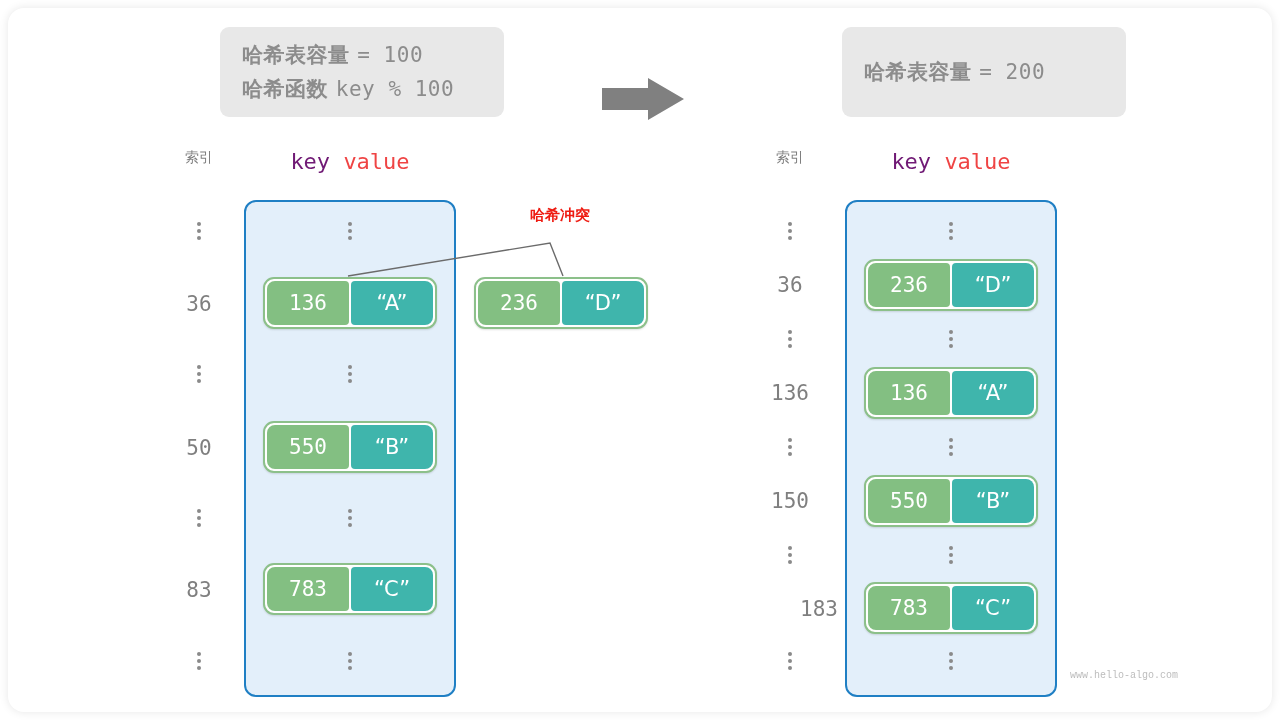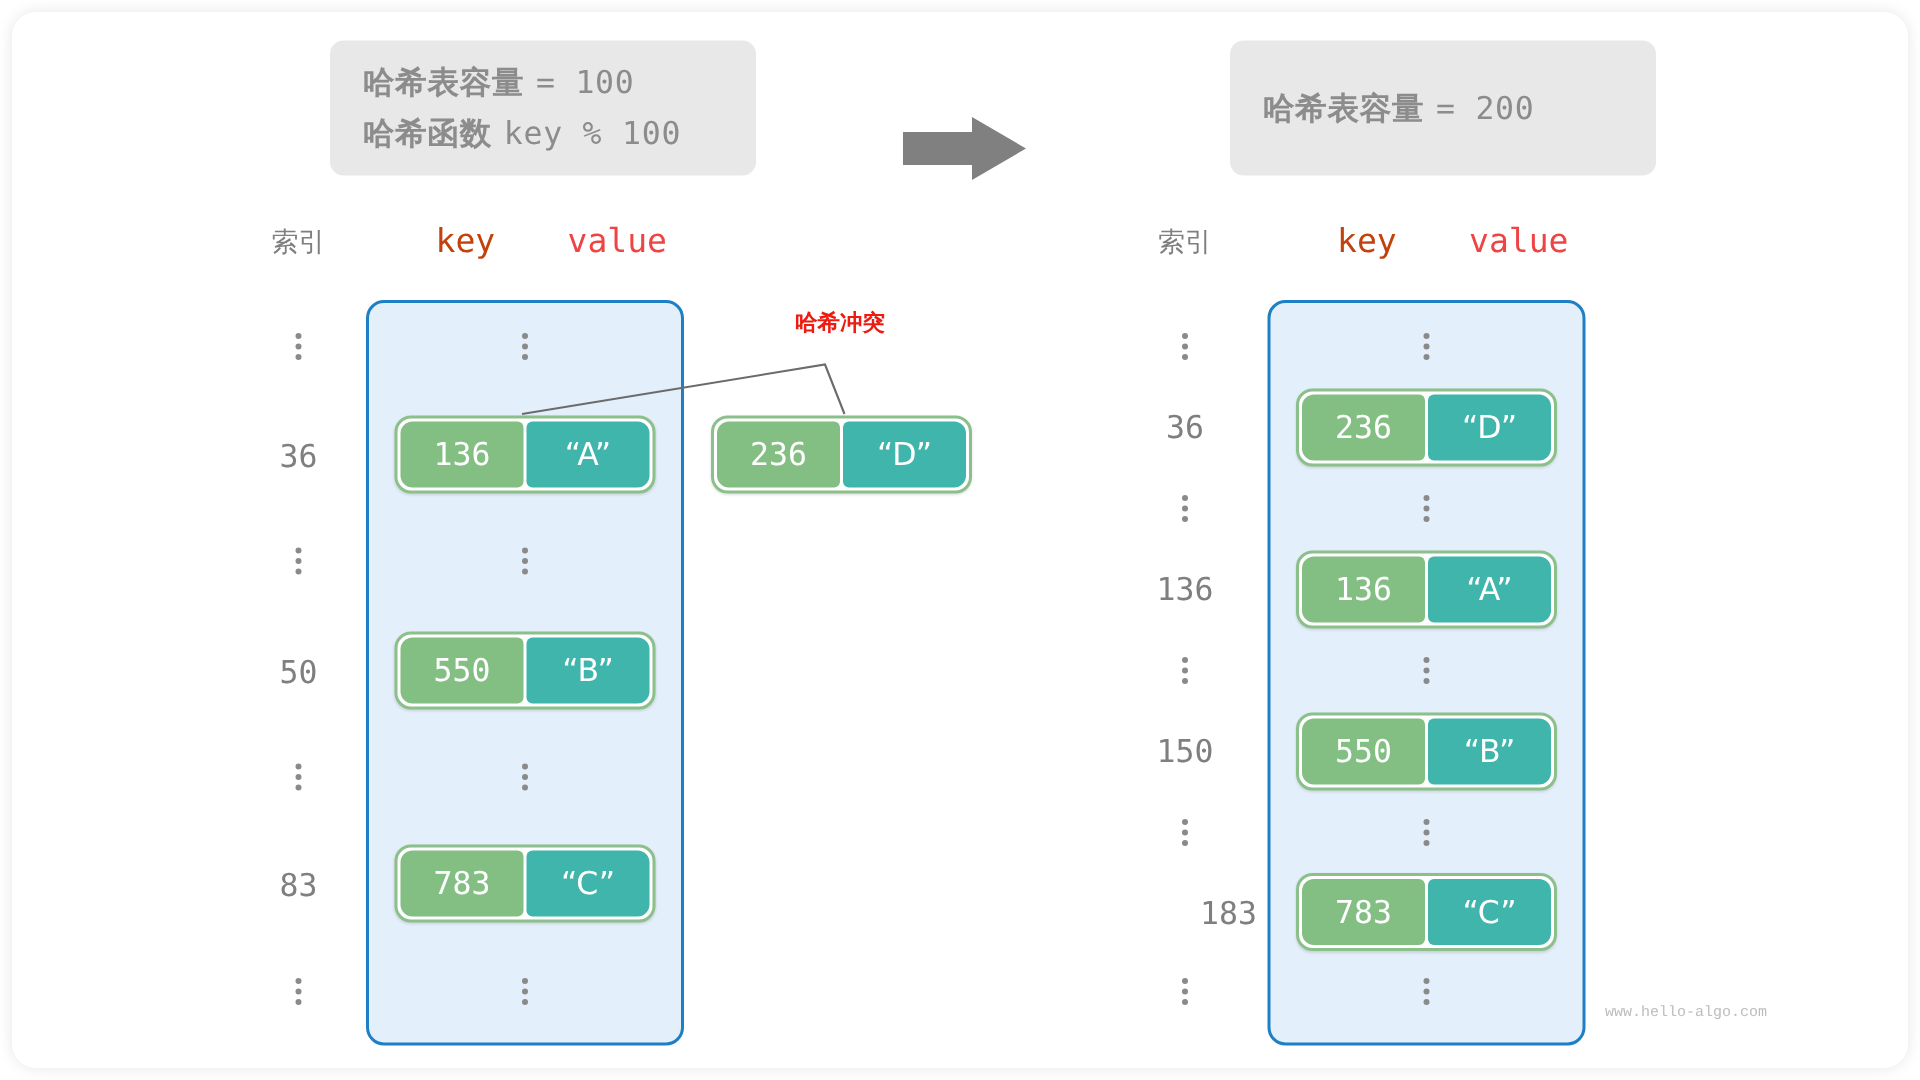--- a/index.html
+++ b/index.html
@@ -67,35 +67,35 @@
   }
   .arrow-wrap {
     position: absolute;
     width: 90px;
     height: 46px;
   }
 
   
   .hdr-index {
     position: absolute;
-    font-size: 18px;
+    font-size: 14px;
     color: #7f7f7f;
     white-space: pre;
     text-align: center;
     width: 90px;
   }
   .hdr-kv {
     position: absolute;
     font-size: 22px;
     font-family: "DejaVu Sans Mono", "Liberation Mono", monospace;
     white-space: pre;
     text-align: center;
     width: 260px;
   }
-  .hdr-kv .k { color: #c2410c; margin-left: 35px; }
+  .hdr-kv .k { color: #701a75; }
   .hdr-kv .v { color: #ef4444; }
 
   
   .bucket-box {
     position: absolute;
     background: #e3effa;
     border: 2px solid #1f7fc4;
     border-radius: 12px;
     box-sizing: border-box;
   }
@@ -191,21 +191,21 @@
     <div class="infoline"><span>哈希表容量 </span><span class="mono">= 100</span></div>
     <div class="infoline"><span>哈希函数 </span><span class="mono">key % 100</span></div>
   </div>
 
   <div class="arrow-wrap" style="left:598px; top:76px;">
     <svg width="90" height="46" viewBox="0 0 90 46" xmlns="http://www.w3.org/2000/svg">
       <polygon points="4,12 50,12 50,2 86,23 50,44 50,34 4,34" fill="#808080"></polygon>
     </svg>
   </div>
 
-  <div class="infobox" style="left:806px; top:27px; width:284px; height:90px;">
+  <div class="infobox" style="left:828px; top:27px; width:284px; height:90px;">
     <div class="infoline"><span>哈希表容量 </span><span class="mono">= 200</span></div>
   </div>
 
   <div class="hdr-index" style="left:154px; top:149px;">索引</div>
   <div class="hdr-kv" style="left:220px; top:149px;"><span class="k">key</span><span class="k"> </span><span class="v">value</span></div>
 
   <div class="bucket-box" style="left:244px; top:200px; width:212px; height:497px;"></div>
 
   <div class="vdots" style="left:154px; top:222px;">
       <i></i>

